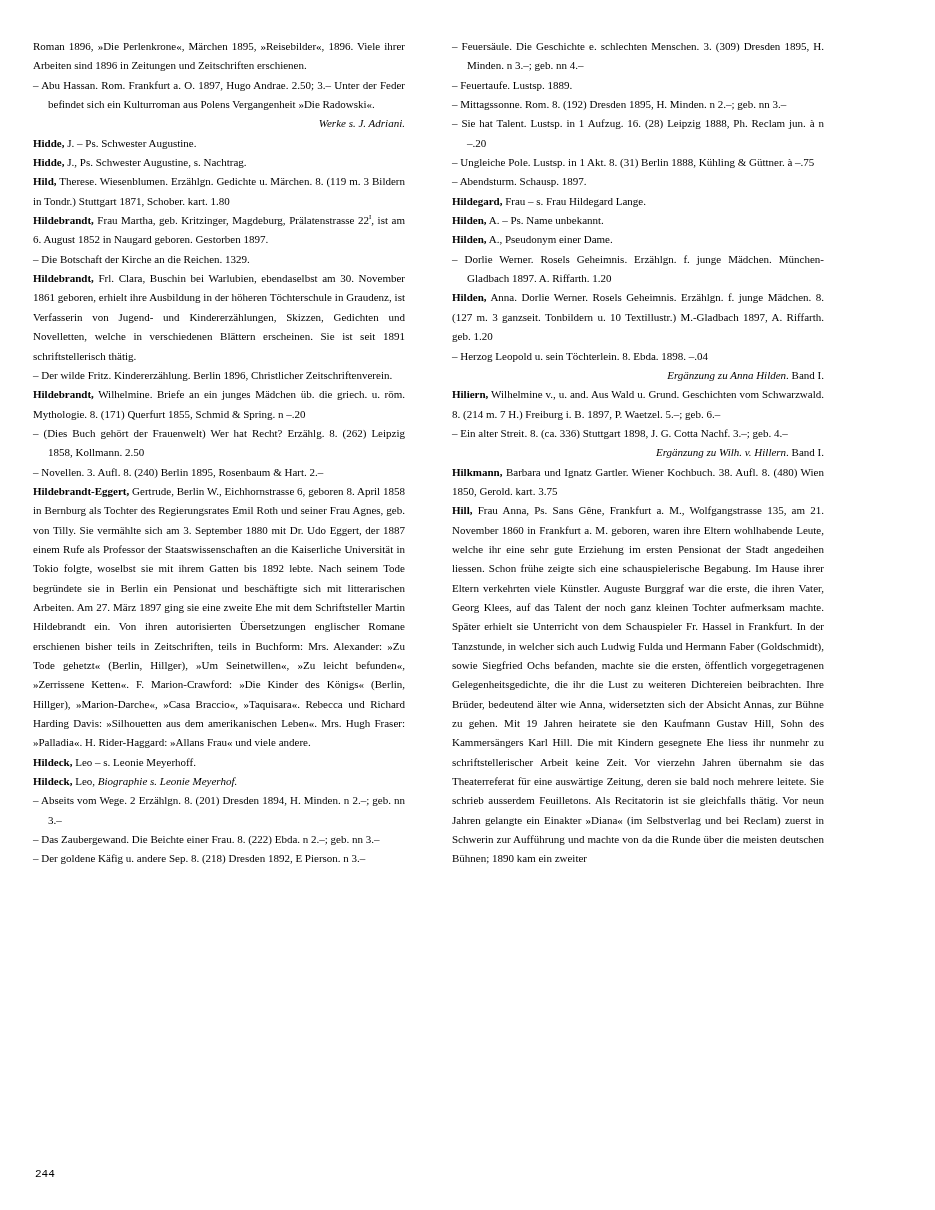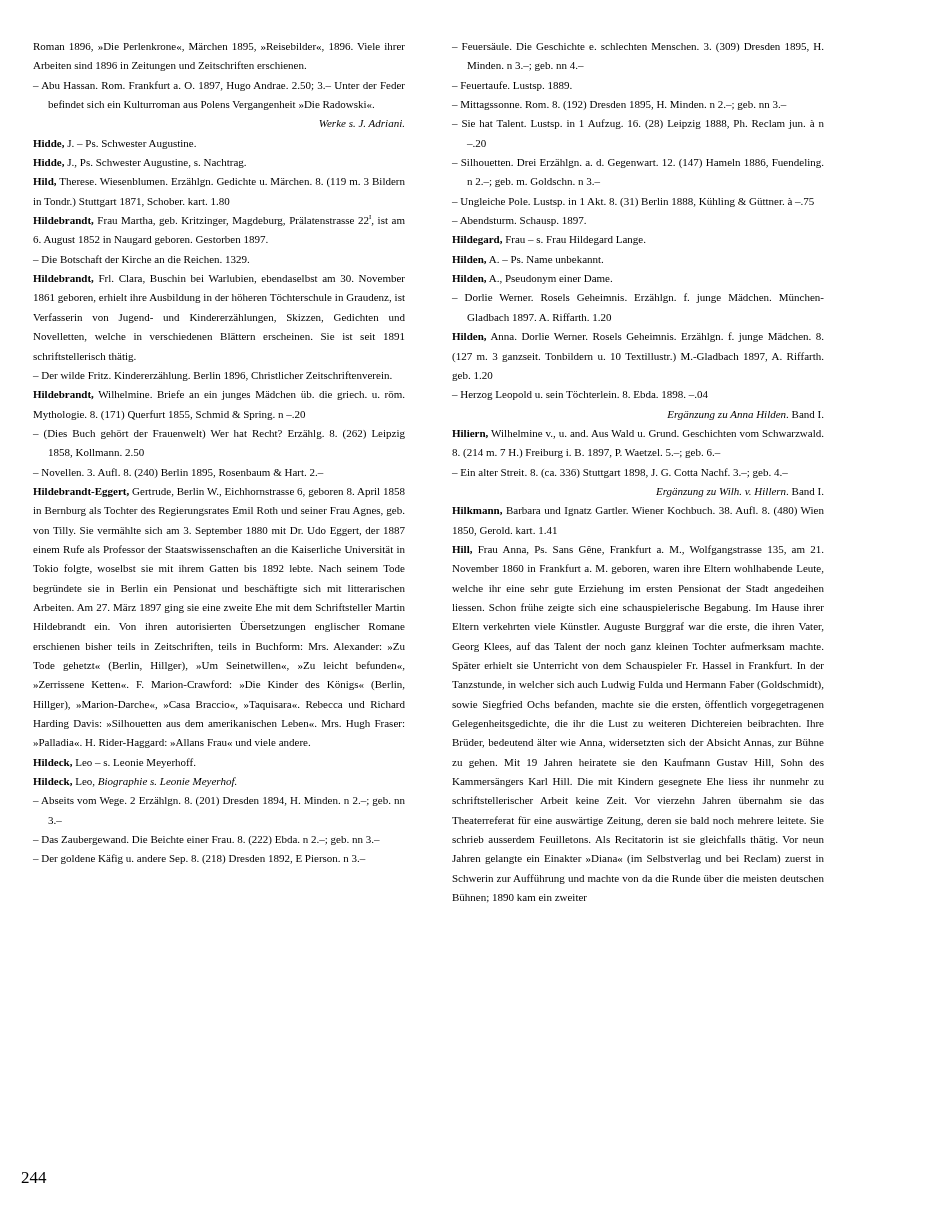--- a/index.html
+++ b/index.html
@@ -81,24 +81,24 @@
     line-height: 0;
   }
 
   
   .tight {
     word-spacing: -0.9px;
   }
 
   .folio {
     position: absolute;
-    left: 21px;
+    left: 35px;
     top: 1168px;
-    font-size: 17px;
-    font-family: Liberation Serif, serif;
+    font-size: 11px;
+    font-family: Liberation Mono, monospace;
     color: #000000;
   }
 </style>
 </head>
 <body>
 
 <div class="page">
 
   <div class="columns">
 
@@ -147,21 +147,20 @@
     <div class="column">
 
       <p class="item"><span>– Feuersäule. Die Geschichte e. schlechten Menschen. 3. (309) Dresden 1895, H. Minden. n 3.–; geb. nn 4.–</span></p>
 
       <p class="item"><span>– Feuertaufe. Lustsp. 1889.</span></p>
 
       <p class="item"><span>– Mittagssonne. Rom. 8. (192) Dresden 1895, H. Minden. n 2.–; geb. nn 3.–</span></p>
 
       <p class="item"><span>– Sie hat Talent. Lustsp. in 1 Aufzug. 16. (28) Leipzig 1888, Ph. Reclam jun. à n –.20</span></p>
 
-      <p class="item"><span>– Silhouetten. Drei Erzählgn. a. d. Gegenwart. 12. (147) Hameln 1886, Fuendeling. n 2.–; geb. m. Goldschn. n 3.–</span></p>
 
       <p class="item"><span>– Ungleiche Pole. Lustsp. in 1 Akt. 8. (31) Berlin 1888, Kühling &amp; Güttner. à –.75</span></p>
 
 
       <p class="item"><span>– Abendsturm. Schausp. 1897.</span></p>
 
       <p class="entry"><span class="hw">Hildegard,</span><span> Frau – s. Frau Hildegard Lange.</span></p>
 
       <p class="entry"><span class="hw">Hilden,</span><span> A. – Ps. Name unbekannt.</span></p>
 
@@ -174,21 +173,21 @@
       <p class="item"><span>– Herzog Leopold u. sein Töchterlein. 8. Ebda. 1898. –.04</span></p>
 
       <p class="note"><span class="it">Ergänzung zu Anna Hilden</span><span style="font-style:normal">. Band I.</span></p>
 
       <p class="entry"><span class="hw">Hiliern,</span><span> Wilhelmine v., u. and. Aus Wald u. Grund. Geschichten vom Schwarzwald. 8. (214 m. 7 H.) Freiburg i. B. 1897, P. Waetzel. 5.–; geb. 6.–</span></p>
 
       <p class="item"><span>– Ein alter Streit. 8. (ca. 336) Stuttgart 1898, J. G. Cotta Nachf. 3.–; geb. 4.–</span></p>
 
       <p class="note"><span class="it">Ergänzung zu Wilh. v. Hillern</span><span style="font-style:normal">. Band I.</span></p>
 
-      <p class="entry"><span class="hw">Hilkmann,</span><span> Barbara und Ignatz Gartler. Wiener Kochbuch. 38. Aufl. 8. (480) Wien 1850, Gerold. kart. 1.41</span></p>
+      <p class="entry"><span class="hw">Hilkmann,</span><span> Barbara und Ignatz Gartler. Wiener Kochbuch. 38. Aufl. 8. (480) Wien 1850, Gerold. kart. 3.75</span></p>
 
       <p class="entry"><span class="hw">Hill,</span><span> Frau Anna, Ps. Sans Gêne, Frankfurt a. M., Wolfgangstrasse 135, am 21. November 1860 in Frankfurt a. M. geboren, waren ihre Eltern wohlhabende Leute, welche ihr eine sehr gute Erziehung im ersten Pensionat der Stadt angedeihen liessen. Schon frühe zeigte sich eine schauspielerische Begabung. Im Hause ihrer Eltern verkehrten viele Künstler. Auguste Burggraf war die erste, die ihren Vater, Georg Klees, auf das Talent der noch ganz kleinen Tochter aufmerksam machte. Später erhielt sie Unterricht von dem Schauspieler Fr. Hassel in Frankfurt. In der Tanzstunde, in welcher sich auch Ludwig Fulda und Hermann Faber (Goldschmidt), sowie Siegfried Ochs befanden, machte sie </span><span class="tight">die ersten, öffentlich vorgegetragenen Gelegenheitsgedichte,</span><span> die ihr die Lust zu weiteren Dichtereien beibrachten. Ihre Brüder, bedeutend älter wie Anna, widersetzten sich der Absicht Annas, zur Bühne zu gehen. Mit 19 Jahren heiratete sie den Kaufmann Gustav Hill, Sohn des Kammersängers Karl Hill. Die mit Kindern gesegnete Ehe liess ihr nunmehr zu schriftstellerischer Arbeit keine Zeit. Vor vierzehn Jahren übernahm sie das Theaterreferat für eine auswärtige Zeitung, deren sie bald noch mehrere leitete. Sie schrieb ausserdem Feuilletons. Als Recitatorin ist sie gleichfalls thätig. Vor neun Jahren gelangte ein Einakter »Diana« (im Selbstverlag und bei Reclam) zuerst in Schwerin zur Aufführung und machte von da die Runde über die meisten deutschen Bühnen; 1890 kam ein zweiter</span></p>
 
     </div>
 
   </div>
 
   <div class="folio">244</div>
 
 </div>

